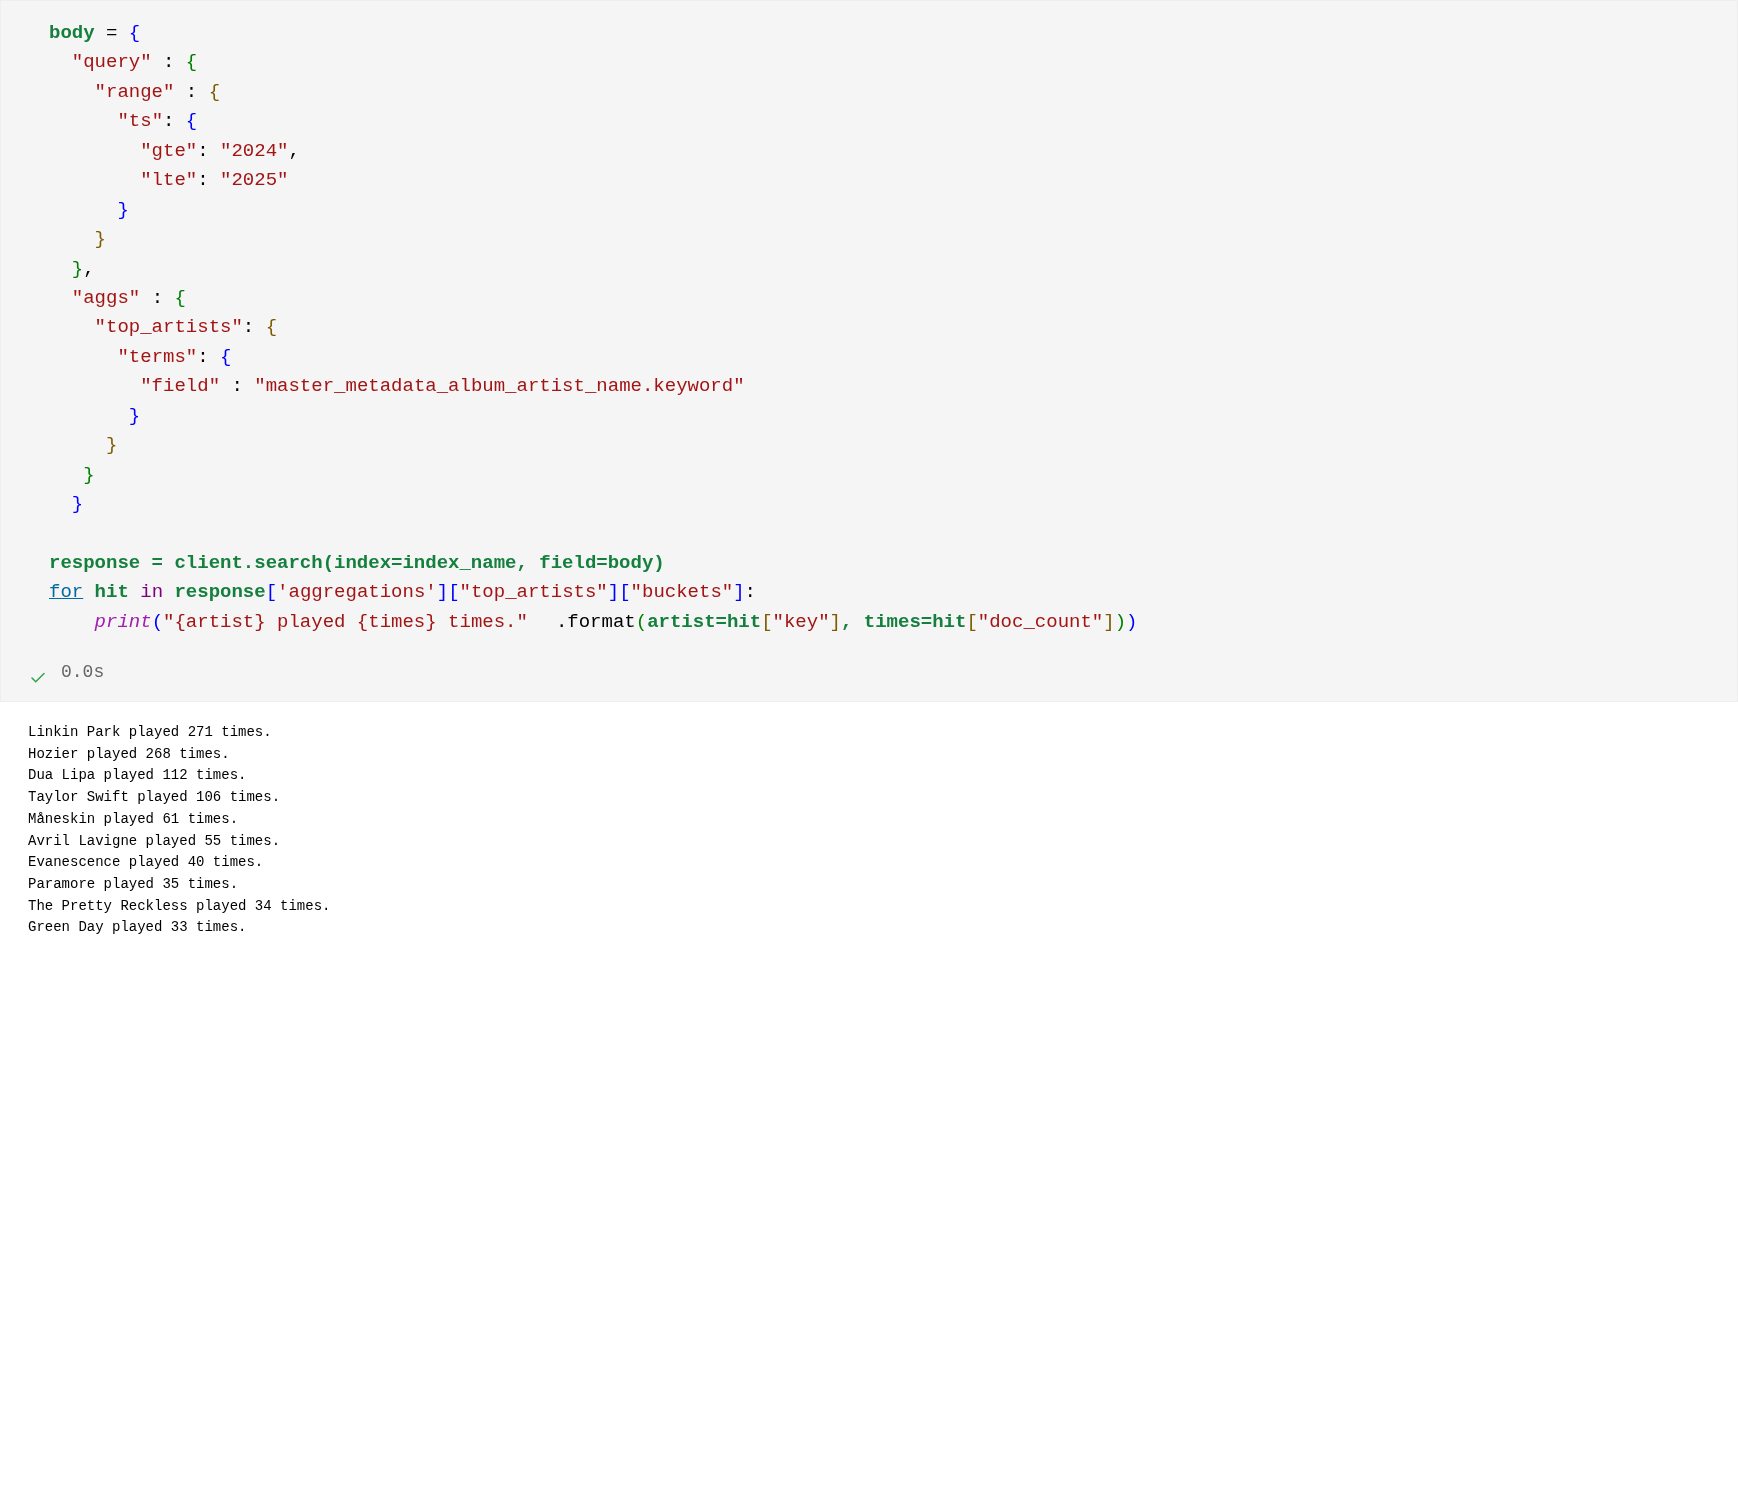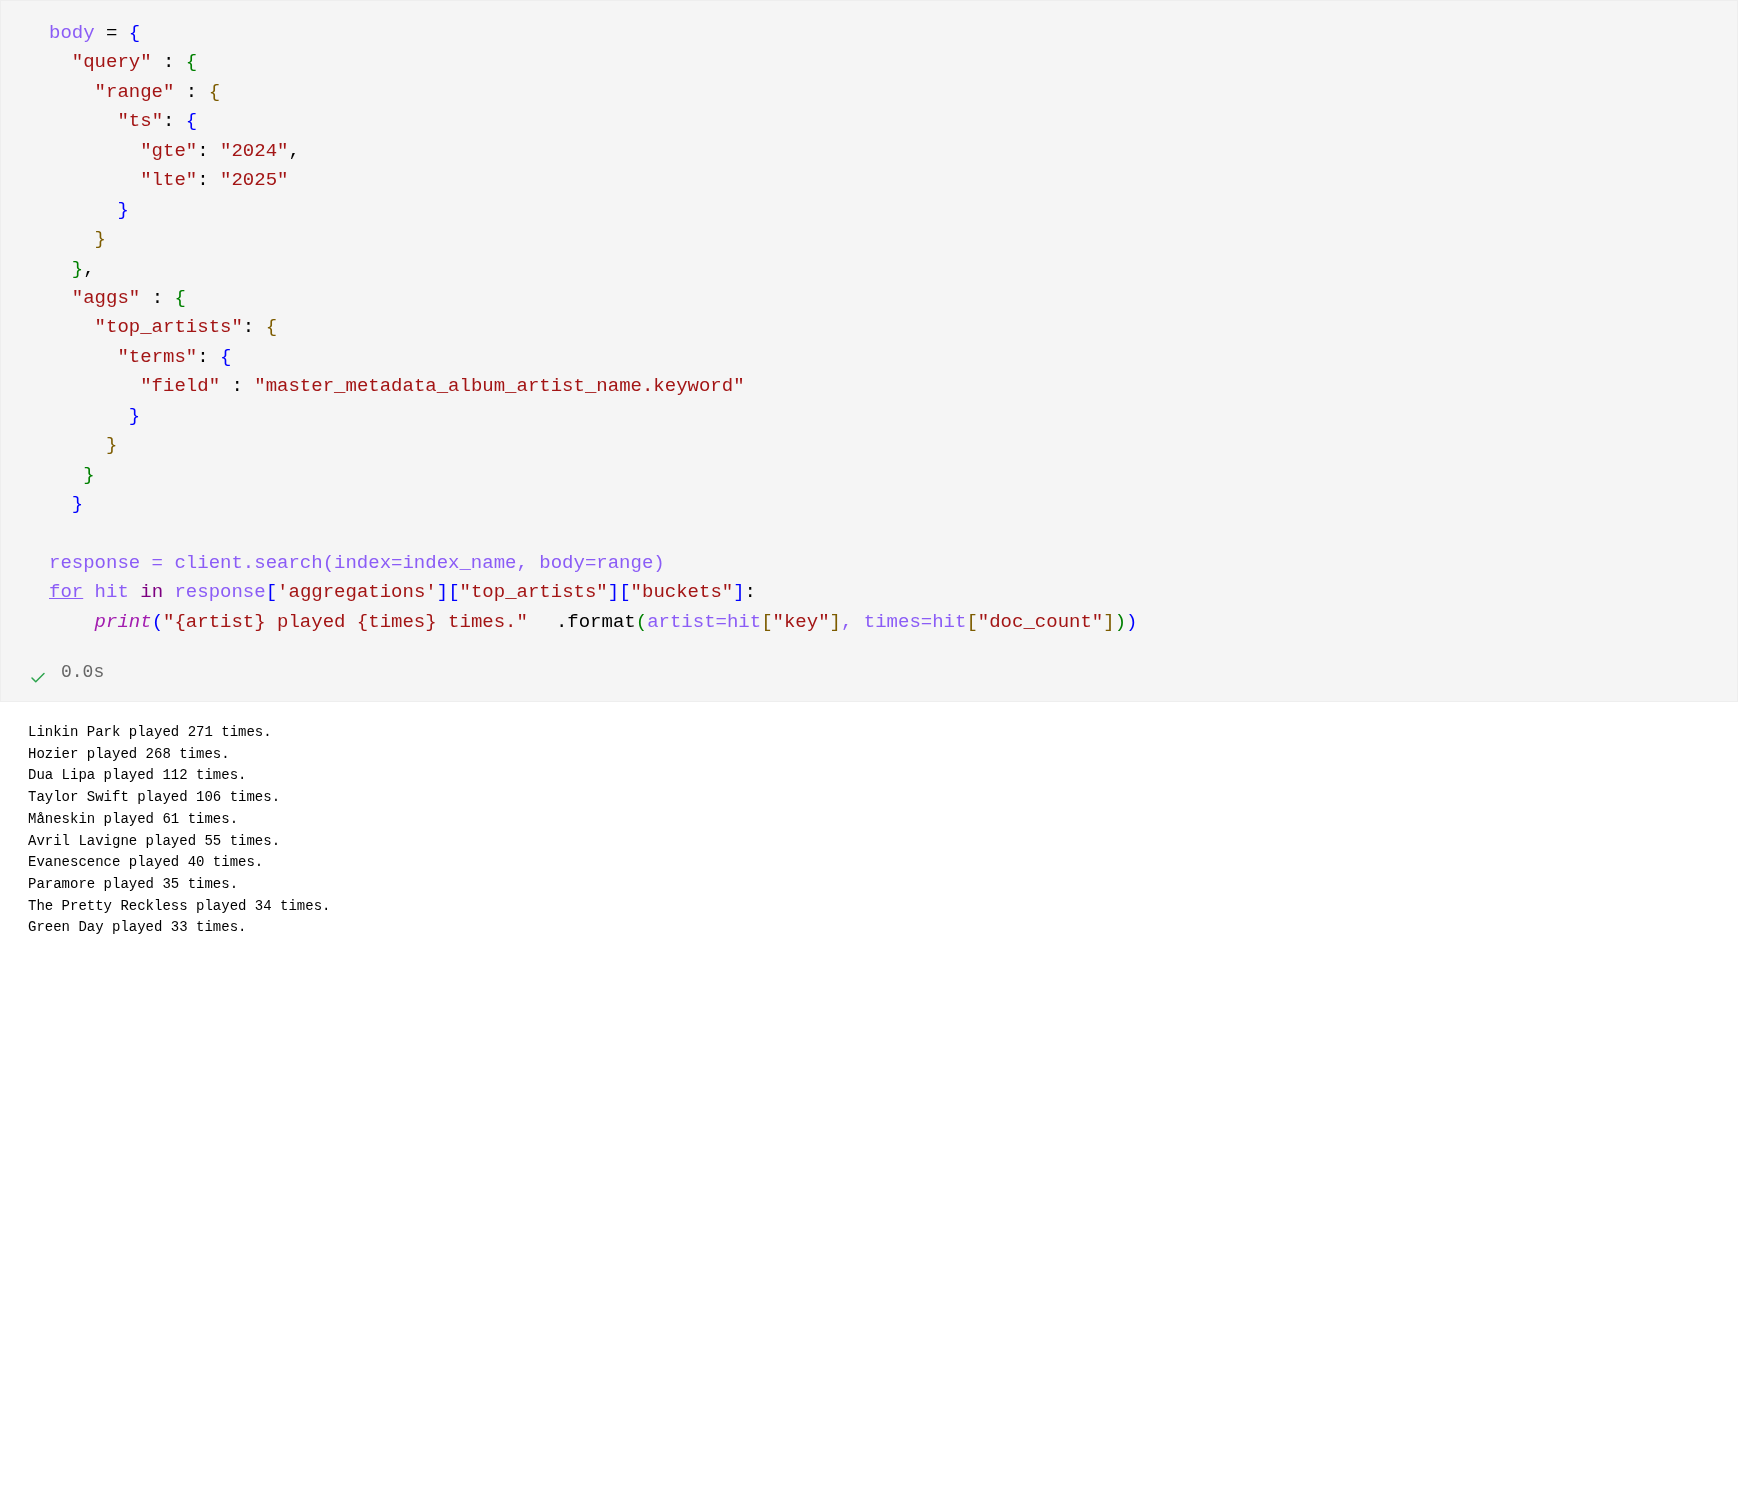--- a/index.html
+++ b/index.html
@@ -37,27 +37,27 @@
   }
   .output-cell {
     padding: 20px 28px;
     white-space: pre;
     font-family: inherit;
     font-size: 14px;
     line-height: 1.55;
     color: #000;
   }
   
-  .tk-var { color: #8b5cf6; }
+  .tk-var { color: #15803d; font-weight: bold; }
   .tk-op { color: #000000; }
   .tk-brace-b { color: #0000ff; }
   .tk-brace-g { color: #008000; }
   .tk-brace-br { color: #7d5c00; }
   .tk-str-r { color: #a31515; }
-  .tk-kw { color: #8b5cf6; text-decoration: underline; }
+  .tk-kw { color: #0369a1; text-decoration: underline; }
   .tk-in { color: #7d0080; }
   .tk-func { color: #a21caf; font-style: italic; }
   .tk-attr { color: #000000; margin-left: 28px; }
 </style>
 </head>
 <body>
 
 <div class="code-cell">
   <div class="code-block"><span class="tk-var">body</span><span class="tk-op"> = </span><span class="tk-brace-b">{</span>
   <span class="tk-str-r">"query"</span><span class="tk-op"> : </span><span class="tk-brace-g">{</span>
@@ -70,21 +70,21 @@
   <span class="tk-brace-g">}</span><span class="tk-op">,</span>
   <span class="tk-str-r">"aggs"</span><span class="tk-op"> : </span><span class="tk-brace-g">{</span>
     <span class="tk-str-r">"top_artists"</span><span class="tk-op">: </span><span class="tk-brace-br">{</span>
       <span class="tk-str-r">"terms"</span><span class="tk-op">: </span><span class="tk-brace-b">{</span>
         <span class="tk-str-r">"field"</span><span class="tk-op"> : </span><span class="tk-str-r">"master_metadata_album_artist_name.keyword"</span>
        <span class="tk-brace-b">}</span>
      <span class="tk-brace-br">}</span>
    <span class="tk-brace-g">}</span>
   <span class="tk-brace-b">}</span>
 
-<span class="tk-var">response = client.search(index=index_name, body=range)</span>
+<span class="tk-var">response = client.search(index=index_name, field=body)</span>
 <span class="tk-kw">for</span><span class="tk-var"> hit </span><span class="tk-in">in</span><span class="tk-var"> response</span><span class="tk-brace-b">[</span><span class="tk-str-r">'aggregations'</span><span class="tk-brace-b">]</span><span class="tk-brace-b">[</span><span class="tk-str-r">"top_artists"</span><span class="tk-brace-b">]</span><span class="tk-brace-b">[</span><span class="tk-str-r">"buckets"</span><span class="tk-brace-b">]</span><span class="tk-op">:</span>
     <span class="tk-func">print</span><span class="tk-brace-b">(</span><span class="tk-str-r">"{artist} played {times} times."</span><span class="tk-attr">.format</span><span class="tk-brace-g">(</span><span class="tk-var">artist=hit</span><span class="tk-brace-br">[</span><span class="tk-str-r">"key"</span><span class="tk-brace-br">]</span><span class="tk-var">, times=hit</span><span class="tk-brace-br">[</span><span class="tk-str-r">"doc_count"</span><span class="tk-brace-br">]</span><span class="tk-brace-g">)</span><span class="tk-brace-b">)</span></div>
   <div class="status-bar">
     <span class="check-icon">
       <svg width="18" height="18" viewBox="0 0 24 24" fill="none" stroke="#2da44e" stroke-width="2" stroke-linecap="round" stroke-linejoin="round">
           <polyline points="20 6 9 17 4 12"></polyline>
         </svg>
     </span>
     <span>0.0s</span>
   </div>

